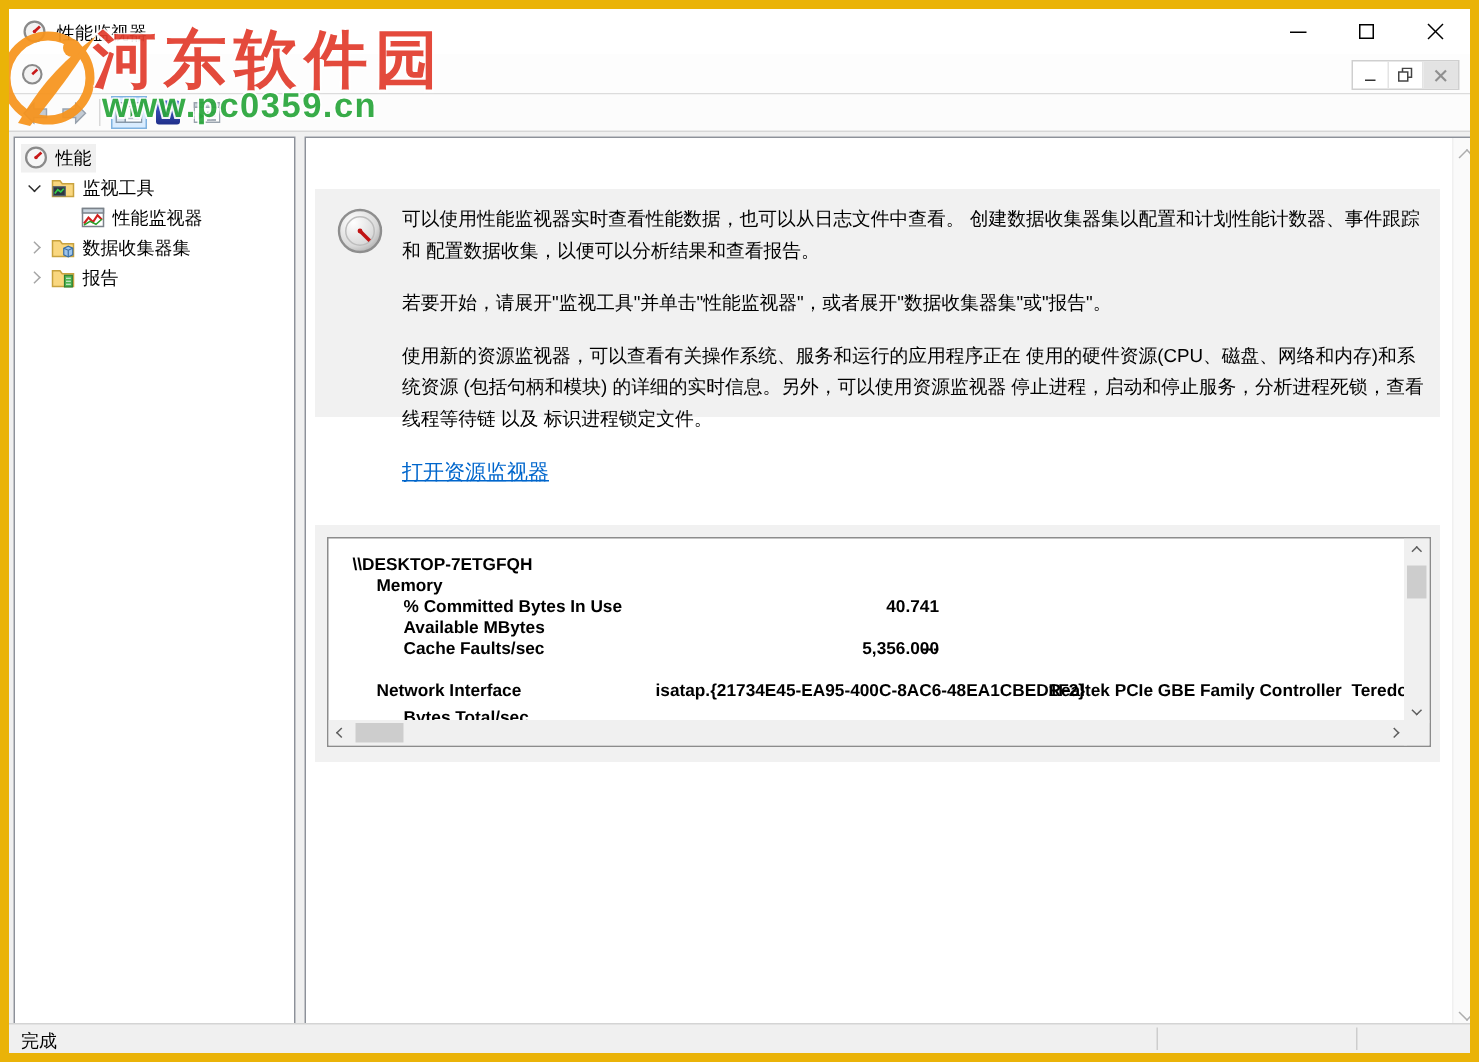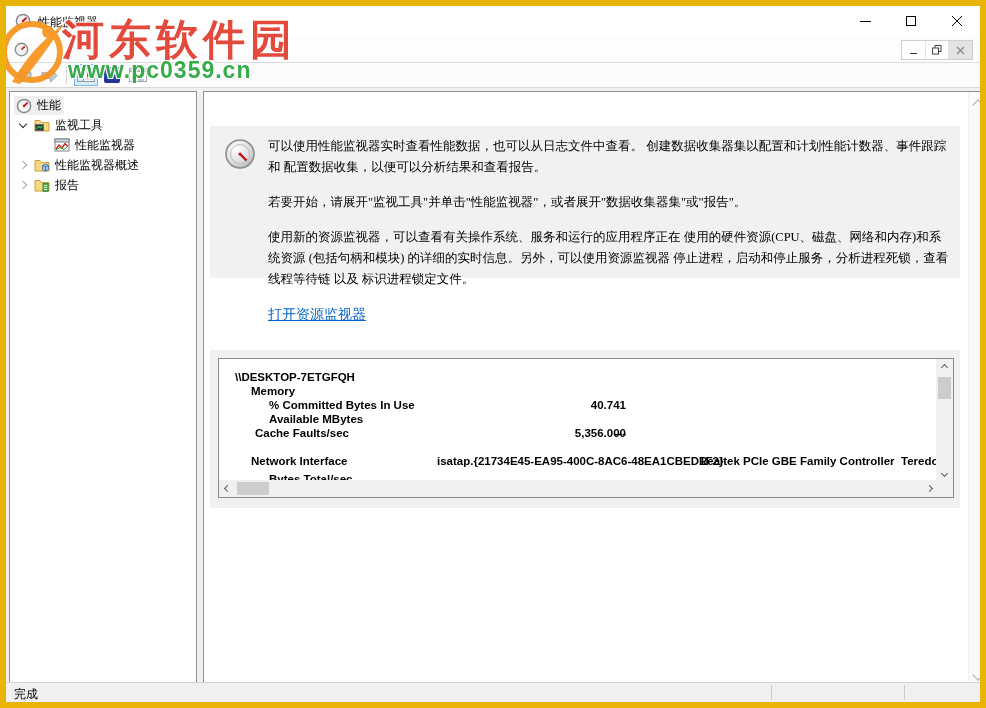--- a/index.html
+++ b/index.html
@@ -34,30 +34,30 @@
 
   
   .workspace { position:absolute; top:82px; left:0; right:0; height:604px; background:#f0f0f0; }
   .panel { position:absolute; background:#fff; border:1px solid #8d9199; }
   .tree-panel { left:3px; top:3px; width:188px; height:598px; overflow:hidden; }
   .content-panel { left:197px; top:3px; width:785px; height:598px; overflow:hidden; }
 
   
   .tree-row { position:absolute; height:20px; display:flex; align-items:center; font-size:12px; color:#000; white-space:nowrap; }
   .tree-row .ticon { width:16px; height:16px; margin-right:5px; flex:0 0 auto; }
-  .sel-box { background:#f0f0f0; display:flex; align-items:flex-end; padding:1px 3px 1px 2px; }
+  .sel-box { background:#f0f0f0; display:flex; align-items:center; padding:1px 3px 1px 2px; }
   .chev { display:inline-block; width:6px; height:6px; border-right:1.6px solid; border-bottom:1.6px solid; }
   .chev.exp { border-color:#2b2b2b; transform:rotate(45deg); margin:0 8px 2px 6px; }
   .chev.col { border-color:#a6a6a6; transform:rotate(-45deg); margin:0 8px 0 6px; }
 
   
   .sect-header { position:absolute; left:6px; width:750px; height:22px; border:1px solid #8c8c8c; background:linear-gradient(180deg,#fcfcfc 0%,#eeeeee 45%,#dadada 100%); font-size:12px; color:#000; display:flex; align-items:center; padding-left:6px; }
   .sect-body { position:absolute; left:6px; width:750px; background:#f1f1f1; }
   .ov-header { top:12px; }
-  .ov-body { top:34px; height:152px;font-family:Liberation Serif, serif; }
+  .ov-body { top:34px; height:152px; }
   .ov-icon { position:absolute; left:14px; top:12px; width:32px; height:32px; }
   .ov-text { position:absolute; left:58px; top:10px; width:682px; font-size:12.5px; color:#000; line-height:21px; }
   .ov-text p { margin-bottom:14px; }
   .ov-link { font-size:14px; text-decoration:underline; cursor:pointer; }
 
   .sum-header { top:236px; }
   .sum-body { top:258px; height:158px; }
   .sum-box { position:absolute; left:8px; top:8px; width:736px; height:140px; background:#fff; border:1px solid #8c8c8c; overflow:hidden; }
   .sumline { position:absolute; font-weight:bold; font-size:11.5px; color:#000; white-space:nowrap; }
   .sumval { position:absolute; font-weight:bold; font-size:11.5px; color:#000; left:200px; width:147px; text-align:right; }
@@ -212,21 +212,21 @@
         <span>性能监视器</span>
       </div>
       <div class="tree-row" style="top:63px; left:4px;">
         <span class="chev col"></span>
         <svg class="ticon" viewBox="0 0 16 16">
           <path d="M1 3.5 h5 l1.5 2 H15 v8.5 H1 Z" fill="#f9d77f" stroke="#c8a23e" stroke-width="1"></path>
           <path d="M8.5 8.5 l3 -1.4 l3 1.4 v4.4 l-3 1.4 l-3 -1.4 Z" fill="#9cc4ec" stroke="#3a6ea5" stroke-width="0.8"></path>
           <path d="M8.5 8.5 l3 1.3 l3 -1.3" fill="none" stroke="#3a6ea5" stroke-width="0.8"></path>
           <line x1="11.5" y1="9.8" x2="11.5" y2="14.3" stroke="#3a6ea5" stroke-width="0.8"></line>
         </svg>
-        <span>性能监视器概述</span>
+        <span>数据收集器集</span>
       </div>
       <div class="tree-row" style="top:83px; left:4px;">
         <span class="chev col"></span>
         <svg class="ticon" viewBox="0 0 16 16">
           <path d="M1 3.5 h5 l1.5 2 H15 v8.5 H1 Z" fill="#f9d77f" stroke="#c8a23e" stroke-width="1"></path>
           <rect x="9" y="6.5" width="5.2" height="7.8" fill="#4db552" stroke="#2e7d32" stroke-width="0.8"></rect>
           <line x1="10" y1="8.5" x2="13.2" y2="8.5" stroke="#e6f6e7" stroke-width="0.8"></line>
           <line x1="10" y1="10.5" x2="13.2" y2="10.5" stroke="#e6f6e7" stroke-width="0.8"></line>
           <line x1="10" y1="12.5" x2="13.2" y2="12.5" stroke="#e6f6e7" stroke-width="0.8"></line>
         </svg>
@@ -262,21 +262,21 @@
         <div class="sum-box">
           <span class="sumline" style="left:16px; top:12px;">\\DESKTOP-7ETGFQH</span>
           <span class="sumline" style="left:32px; top:26px;">Memory</span>
 
           <span class="sumline" style="left:50px; top:40px;">% Committed Bytes In Use</span>
           <span class="sumval" style="top:40px; left:260px;">40.741</span>
 
           <span class="sumline" style="left:50px; top:54px;">Available MBytes</span>
           <span class="sumval" style="top:68px; left:260px;">5,356.000</span>
 
-          <span class="sumline" style="left:36px; top:68px;">Cache Faults/sec</span>
+          <span class="sumline" style="left:50px; top:68px;">Cache Faults/sec</span>
           <span class="sumval" style="top:68px; left:260px;">---</span>
 
           <span class="sumline" style="left:32px; top:96px;">Network Interface</span>
           <span class="sumline" style="left:218px; top:96px;">isatap.{21734E45-EA95-400C-8AC6-48EA1CBED1F2}</span>
           <span class="sumline" style="left:480px; top:96px;">Realtek PCIe GBE Family Controller</span>
           <span class="sumline" style="left:682px; top:96px;">Teredo</span>
 
           <span class="sumline" style="left:50px; top:114px;">Bytes Total/sec</span>
 
           <div class="vsb">

